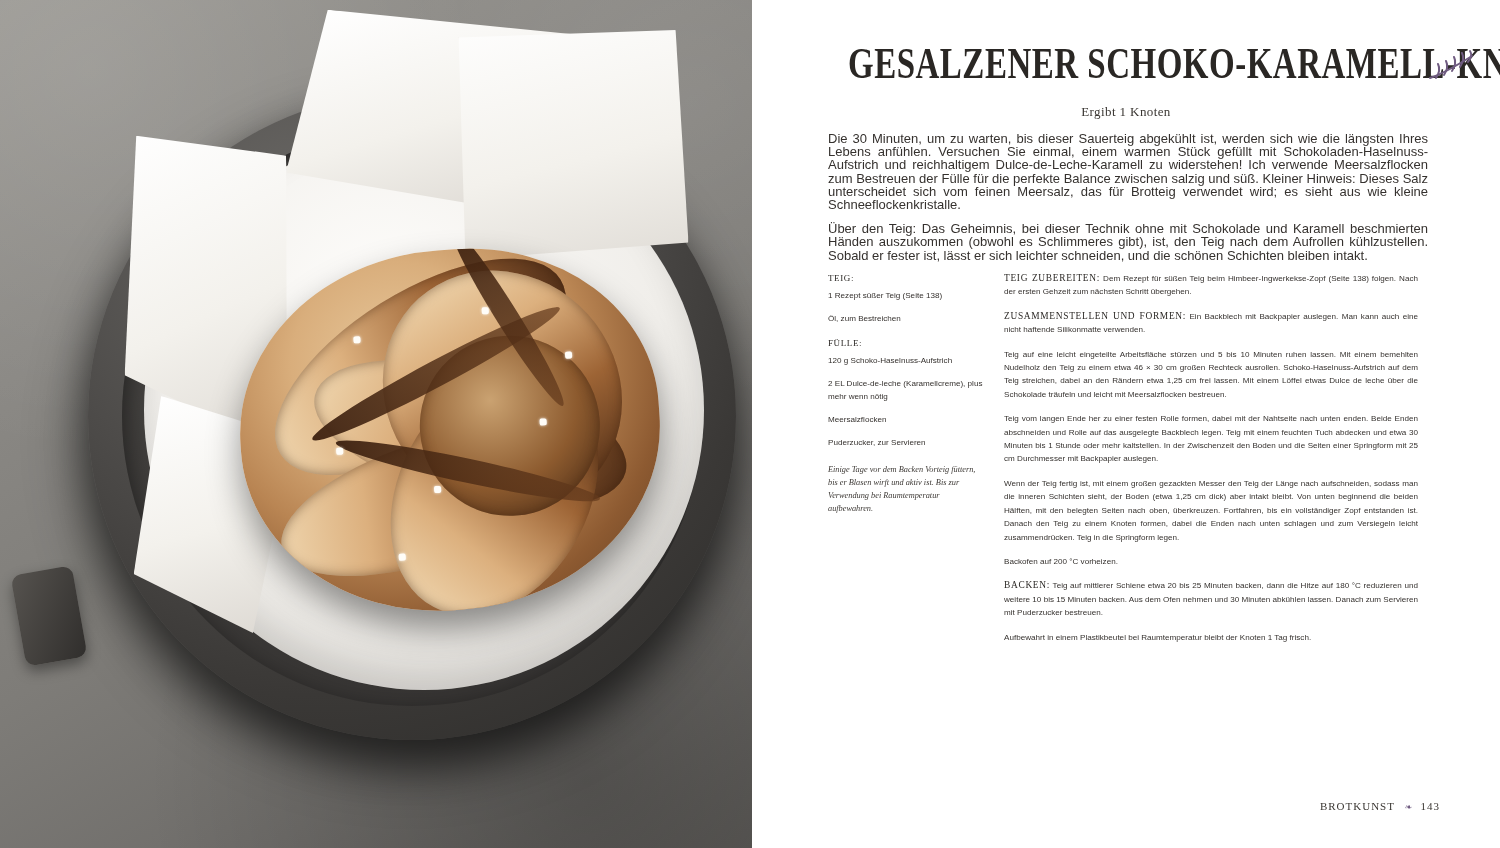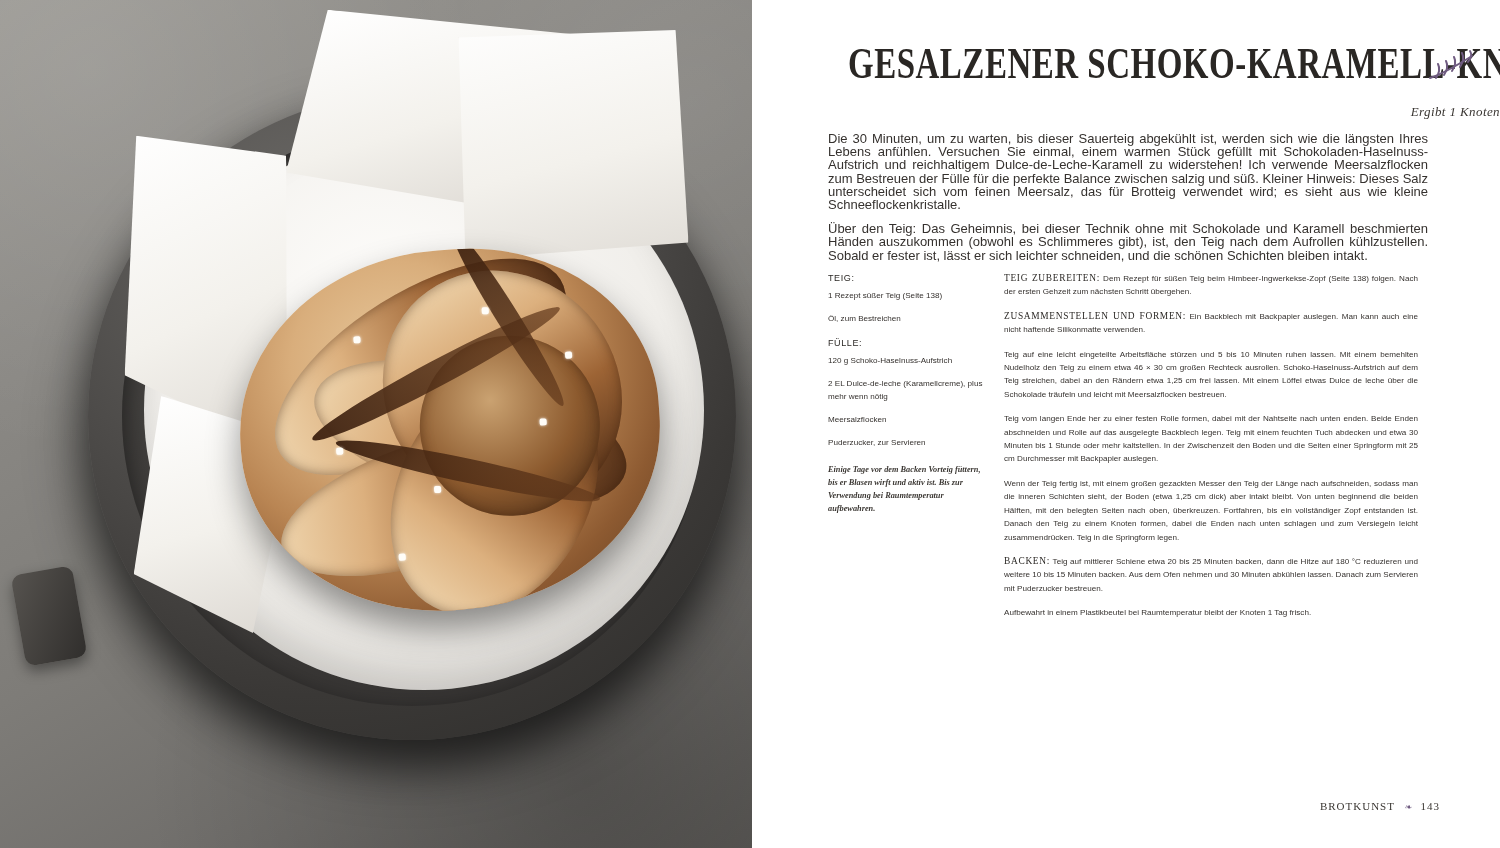--- a/index.html
+++ b/index.html
@@ -169,23 +169,22 @@
   }
   .title-flourish {
     position: absolute;
     right: 22px; top: 48px;
     width: 52px; height: 40px;
     color: #6f5b80;
   }
   .yield {
     position: absolute;
     left: 0; right: 0; top: 104px;
-    text-align: right;
-    font-family: "Liberation Serif", serif;
-    font-style: italic;
+    text-align: center;
+    font-family: "Liberation Serif", serif;
     font-size: 13px;
     color: #3a3632;
     letter-spacing: .4px;
   }
 
   .intro {
     position: absolute;
     left: 76px; top: 132px;
     width: 600px;
     font-size: 13px;
@@ -206,37 +205,36 @@
   .col-right {
     position: absolute;
     left: 252px; top: 272px;
     width: 414px;
     font-size: 8.1px;
     line-height: 13.4px;
     text-align: justify;
     color: #35312e;
   }
   .sec-head {
-    font-family: Liberation Sans, sans-serif;
+    font-family: Liberation Serif, serif;
     font-variant: small-caps;
     letter-spacing: .6px;
     font-size: 9px;
     color: #2b2825;
   }
   .col-left .sec-head { margin-bottom: 4px; }
   .col-left .item { margin: 0 0 10px 0; }
   .col-left .group { margin-bottom: 12px; }
   .note {
     font-style: italic;
     font-family: "Liberation Serif", serif;
     font-size: 8.3px;
     line-height: 13px;
     color: #3c3834;
     margin-top: 14px;
-    font-weight: bold;
   }
   .col-right p { margin: 0 0 11px 0; }
   .col-right .step-head {
     font-family: "Liberation Serif", serif;
     font-variant: small-caps;
     letter-spacing: .7px;
     font-size: 9.4px;
     color: #2b2825;
   }
 
@@ -351,20 +349,21 @@
         <span class="step-head">TEIG ZUBEREITEN:</span>
         <span>Dem Rezept für süßen Teig beim Himbeer-Ingwerkekse-Zopf (Seite 138) folgen. Nach der ersten Gehzeit zum nächsten Schritt übergehen.</span>
       </p>
       <p>
         <span class="step-head">ZUSAMMENSTELLEN UND FORMEN:</span>
         <span>Ein Backblech mit Backpapier auslegen. Man kann auch eine nicht haftende Silikonmatte verwenden.</span>
       </p>
       <p>Teig auf eine leicht eingeteilte Arbeitsfläche stürzen und 5 bis 10 Minuten ruhen lassen. Mit einem bemehlten Nudelholz den Teig zu einem etwa 46 × 30 cm großen Rechteck ausrollen. Schoko-Haselnuss-Aufstrich auf dem Teig streichen, dabei an den Rändern etwa 1,25 cm frei lassen. Mit einem Löffel etwas Dulce de leche über die Schokolade träufeln und leicht mit Meersalzflocken bestreuen.</p>
       <p>Teig vom langen Ende her zu einer festen Rolle formen, dabei mit der Nahtseite nach unten enden. Beide Enden abschneiden und Rolle auf das ausgelegte Backblech legen. Teig mit einem feuchten Tuch abdecken und etwa 30 Minuten bis 1 Stunde oder mehr kaltstellen. In der Zwischenzeit den Boden und die Seiten einer Springform mit 25 cm Durchmesser mit Backpapier auslegen.</p>
       <p>Wenn der Teig fertig ist, mit einem großen gezackten Messer den Teig der Länge nach aufschneiden, sodass man die inneren Schichten sieht, der Boden (etwa 1,25 cm dick) aber intakt bleibt. Von unten beginnend die beiden Hälften, mit den belegten Seiten nach oben, überkreuzen. Fortfahren, bis ein vollständiger Zopf entstanden ist. Danach den Teig zu einem Knoten formen, dabei die Enden nach unten schlagen und zum Versiegeln leicht zusammendrücken. Teig in die Springform legen.</p>
+      <p>Backofen auf 200 °C vorheizen.</p>
       <p>
         <span class="step-head">BACKEN:</span>
         <span>Teig auf mittlerer Schiene etwa 20 bis 25 Minuten backen, dann die Hitze auf 180 °C reduzieren und weitere 10 bis 15 Minuten backen. Aus dem Ofen nehmen und 30 Minuten abkühlen lassen. Danach zum Servieren mit Puderzucker bestreuen.</span>
       </p>
       <p>Aufbewahrt in einem Plastikbeutel bei Raumtemperatur bleibt der Knoten 1 Tag frisch.</p>
     </div>
 
     <div class="footer">
       <span class="footer-book">BROTKUNST</span>
       <span class="footer-orn">❧</span>

